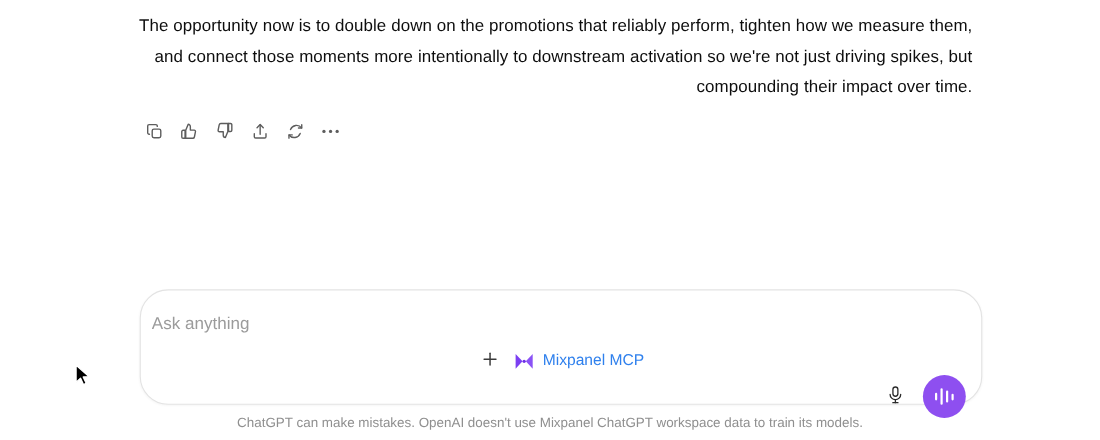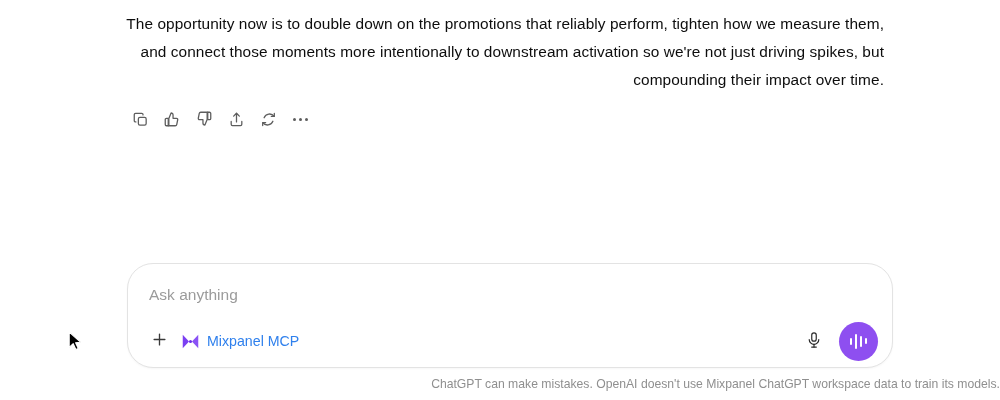--- a/index.html
+++ b/index.html
@@ -79,21 +79,21 @@
     top: 263px;
     width: 766px;
     height: 105px;
     border: 1px solid #e3e3e3;
     border-radius: 26px;
     background: #ffffff;
     box-shadow: 0 1px 2px rgba(0,0,0,0.035);
   }
   .composer-input {
     position: absolute;
-    left: 21px;
+    left: 10px;
     top: 20px;
     width: 700px;
     font-size: 15.5px;
     line-height: 22px;
     color: #9b9b9b;
     background: transparent;
     border: none;
     outline: none;
     padding: 0;
     font-family: "Liberation Sans", sans-serif;
@@ -102,20 +102,21 @@
 
   .composer-footer {
     position: absolute;
     left: 0;
     right: 0;
     bottom: 0;
     height: 52px;
     display: flex;
     align-items: center;
     padding: 0 14px 0 18px;
+    flex-direction: column;
   }
   .composer-left {
     display: flex;
     align-items: center;
     gap: 6px;
   }
   .composer-right {
     margin-left: auto;
     display: flex;
     align-items: center;
@@ -199,21 +200,21 @@
   .wave-icon i.b2 { height: 15px; }
   .wave-icon i.b3 { height: 11px; }
   .wave-icon i.b4 { height: 6px; }
 
   
   .disclaimer {
     position: absolute;
     left: 0;
     top: 376px;
     width: 1000px;
-    text-align: right;
+    text-align: center;
     font-size: 12.2px;
     line-height: 17px;
     color: #8f8f8f;
   }
 
   
   .cursor {
     position: absolute;
     left: 68px;
     top: 331px;

